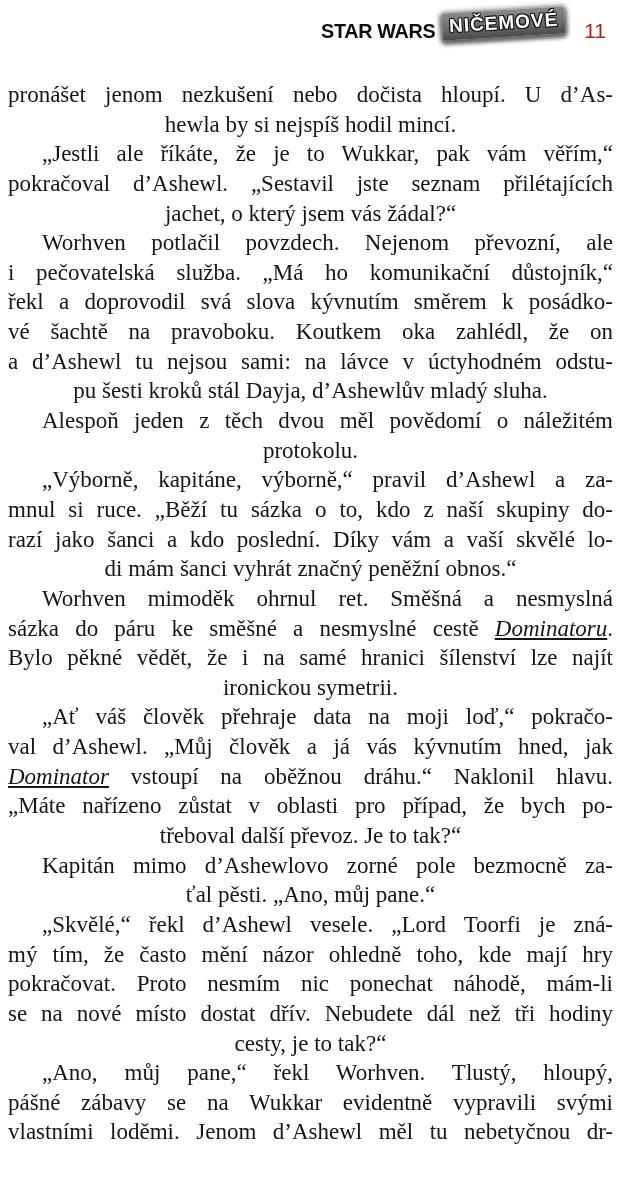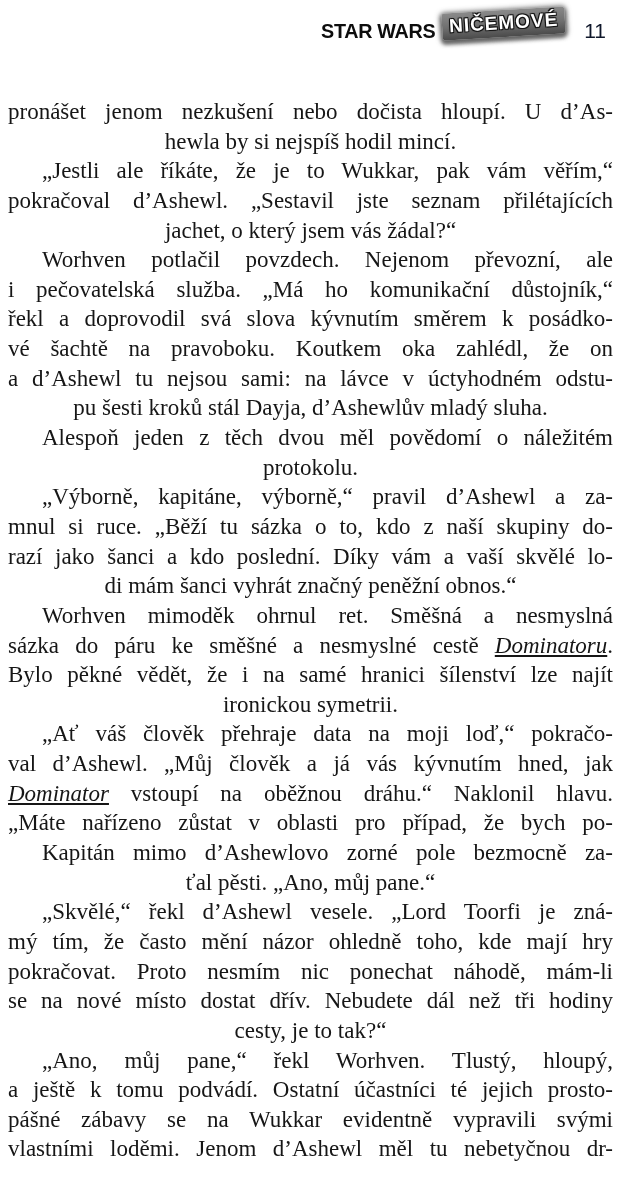--- a/index.html
+++ b/index.html
@@ -54,26 +54,26 @@
     white-space: nowrap;
   }
   .page-number {
     position: absolute;
     left: 560px; top: 19px;
     width: 30px;
     text-align: right;
     font-family: "Liberation Sans", sans-serif;
     font-size: 21px;
     font-weight: 400;
-    color: #0f172a;
+    color: #b91c1c;
   }
   
   .text-block {
     position: absolute;
-    left: 8px; top: 97px;
+    left: 8px; top: 80px;
     width: 605px;
   }
   .line {
     height: 29.65px;
     line-height: 29.65px;
     font-size: 23px;
     white-space: normal;
     text-align: center;
     overflow: visible;
   }
@@ -130,31 +130,31 @@
       <div class="line just indent"><span>Worhven mimoděk ohrnul ret. Směšná a nesmyslná</span></div>
       <div class="line just"><span>sázka do páru ke směšné a nesmyslné cestě </span><em>Dominatoru</em><span>.</span></div>
       <div class="line just"><span>Bylo pěkné vědět, že i na samé hranici šílenství lze najít</span></div>
       <div class="line"><span>ironickou symetrii.</span></div>
     </div>
     <div>
       <div class="line just indent"><span>„Ať váš člověk přehraje data na moji loď,“ pokračo-</span></div>
       <div class="line just"><span>val d’Ashewl. „Můj člověk a já vás kývnutím hned, jak</span></div>
       <div class="line just"><em>Dominator</em><span> vstoupí na oběžnou dráhu.“ Naklonil hlavu.</span></div>
       <div class="line just"><span>„Máte nařízeno zůstat v oblasti pro případ, že bych po-</span></div>
+      <div class="line"><span>třeboval další převoz. Je to tak?“</span></div>
     </div>
     <div>
       <div class="line just indent"><span>Kapitán mimo d’Ashewlovo zorné pole bezmocně za-</span></div>
       <div class="line"><span>ťal pěsti. „Ano, můj pane.“</span></div>
     </div>
     <div>
       <div class="line just indent"><span>„Skvělé,“ řekl d’Ashewl vesele. „Lord Toorfi je zná-</span></div>
       <div class="line just"><span>mý tím, že často mění názor ohledně toho, kde mají hry</span></div>
       <div class="line just"><span>pokračovat. Proto nesmím nic ponechat náhodě, mám-li</span></div>
       <div class="line just"><span>se na nové místo dostat dřív. Nebudete dál než tři hodiny</span></div>
       <div class="line"><span>cesty, je to tak?“</span></div>
     </div>
     <div>
       <div class="line just indent"><span>„Ano, můj pane,“ řekl Worhven. Tlustý, hloupý,</span></div>
-      <div class="line just"><span>a ještě k tomu podvádí. Ostatní účastníci té jejich prosto-</span></div>
       <div class="line just"><span>pášné zábavy se na Wukkar evidentně vypravili svými</span></div>
       <div class="line just"><span>vlastními loděmi. Jenom d’Ashewl měl tu nebetyčnou dr-</span></div>
     </div>
   </div>
 
 </body></html>

